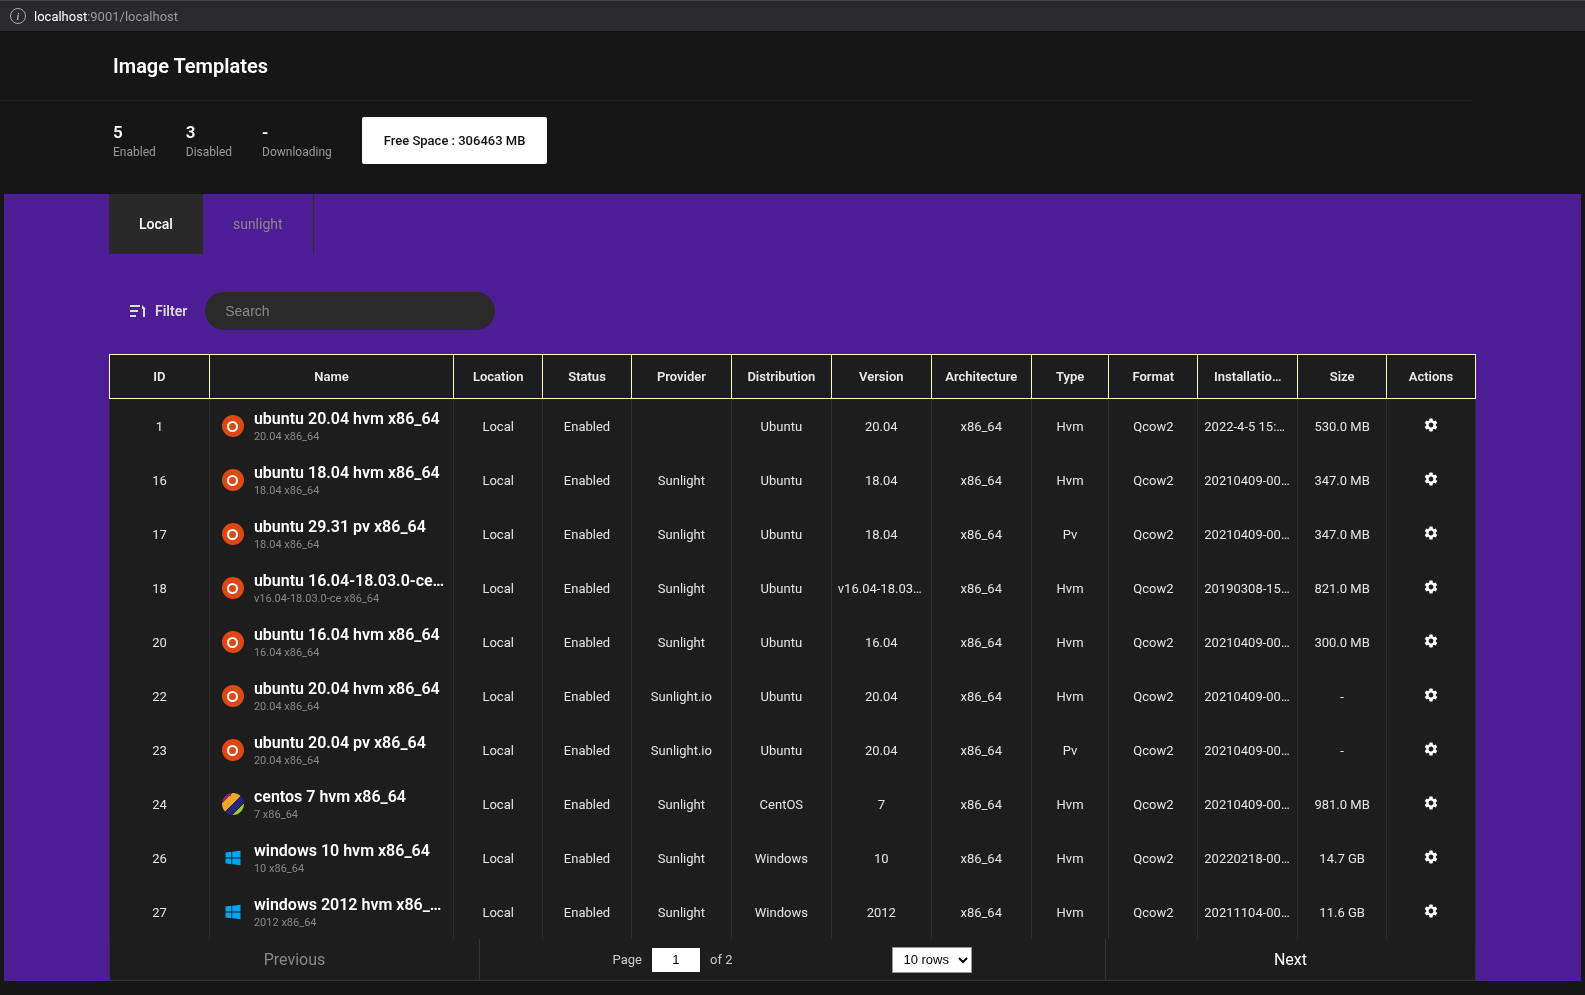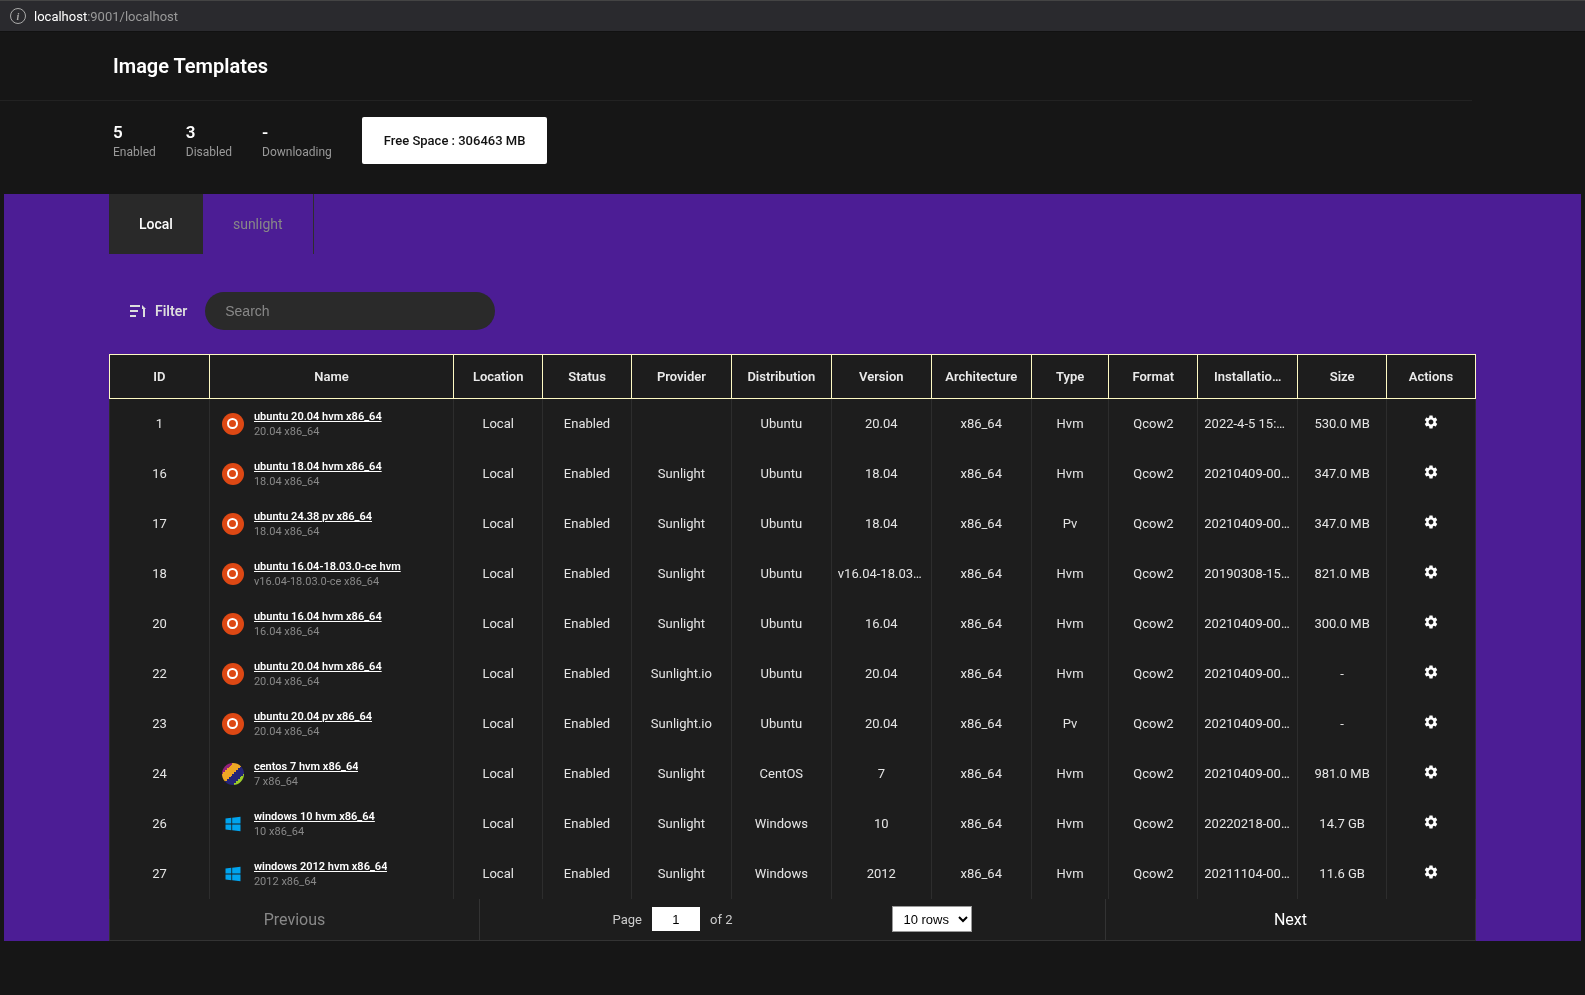--- a/index.html
+++ b/index.html
@@ -50,21 +50,21 @@
   .col-version { width: 90px; }
   .col-arch { width: 90px; }
   .col-type { width: 70px; }
   .col-format { width: 80px; }
   .col-install { width: 90px; }
   .col-size { width: 80px; }
   .col-actions { width: 80px; }
 
   .name-cell { display: flex; align-items: center; gap: 10px; text-align: left; padding-left: 6px; overflow: hidden; }
   .name-text { display: flex; flex-direction: column; text-align: left; overflow: hidden; }
-  .name-primary { font-size: 11px; font-weight: 600; color: #fff; white-space: nowrap; overflow: hidden; text-overflow: ellipsis; text-decoration: underline; }
+  .name-primary { font-size: 16px; font-weight: 600; color: #fff; white-space: nowrap; overflow: hidden; text-overflow: ellipsis; }
   .name-secondary { font-size: 11px; color: #888; margin-top: 2px; white-space: nowrap; overflow: hidden; text-overflow: ellipsis;}
   .os-logo { width: 22px; height: 22px; flex-shrink: 0; border-radius: 50%; display: inline-flex; align-items: center; justify-content: center; font-size: 13px; }
   .os-ubuntu { background: #dd4814; position: relative; }
   .os-ubuntu::after { content: ''; position:absolute; width:7px; height:7px; border:2px solid #fff; border-radius:50%;}
   .os-centos { background: linear-gradient(135deg,#932279 0 25%,#efa724 25% 50%,#262577 50% 75%,#9ccd2a 75% 100%); }
   .os-windows { background: transparent; color: #00a4ef; }
   .os-windows svg { width: 20px; height: 20px; }
 
   .gear-btn { display:inline-flex; cursor:pointer; }
   .gear-icon svg { width: 16px; height: 16px; fill: #fff; }
@@ -215,21 +215,21 @@
                     <path d="M19.14,12.94c0.04-0.3,0.06-0.61,0.06-0.94c0-0.32-0.02-0.64-0.07-0.94l2.03-1.58c0.18-0.14,0.23-0.41,0.12-0.61 l-1.92-3.32c-0.12-0.22-0.37-0.29-0.59-0.22l-2.39,0.96c-0.5-0.38-1.03-0.7-1.62-0.94L14.4,2.81c-0.04-0.24-0.24-0.41-0.48-0.41 h-3.84c-0.24,0-0.43,0.17-0.47,0.41L9.25,5.35C8.66,5.59,8.12,5.92,7.63,6.29L5.24,5.33c-0.22-0.08-0.47,0-0.59,0.22L2.74,8.87 C2.62,9.08,2.66,9.34,2.86,9.48l2.03,1.58C4.84,11.36,4.8,11.69,4.8,12s0.02,0.64,0.07,0.94l-2.03,1.58 c-0.18,0.14-0.23,0.41-0.12,0.61l1.92,3.32c0.12,0.22,0.37,0.29,0.59,0.22l2.39-0.96c0.5,0.38,1.03,0.7,1.62,0.94l0.36,2.54 c0.05,0.24,0.24,0.41,0.48,0.41h3.84c0.24,0,0.44-0.17,0.47-0.41l0.36-2.54c0.59-0.24,1.13-0.56,1.62-0.94l2.39,0.96 c0.22,0.08,0.47,0,0.59-0.22l1.92-3.32c0.12-0.22,0.07-0.47-0.12-0.61L19.14,12.94z M12,15.6c-1.98,0-3.6-1.62-3.6-3.6 s1.62-3.6,3.6-3.6s3.6,1.62,3.6,3.6S13.98,15.6,12,15.6z"></path>
                   </svg>
                 </span></td>
             </tr>
             <tr>
               <td>17</td>
               <td>
                 <div class="name-cell">
                   <span class="os-logo os-ubuntu"></span>
                   <span class="name-text">
-                    <span class="name-primary">ubuntu 24.38 pv x86_64</span>
+                    <span class="name-primary">ubuntu 29.31 pv x86_64</span>
                     <span class="name-secondary">18.04 x86_64</span>
                   </span>
                 </div>
               </td>
               <td>Local</td>
               <td>Enabled</td>
               <td>Sunlight</td>
               <td>Ubuntu</td>
               <td>18.04</td>
               <td>x86_64</td>

